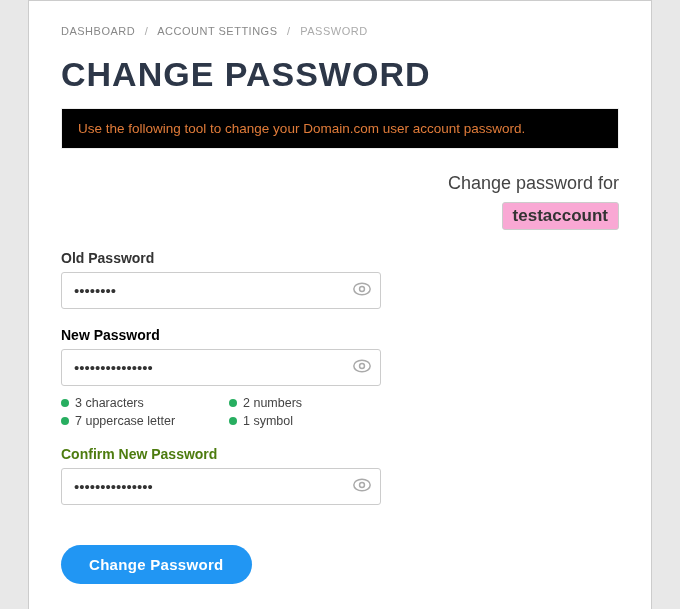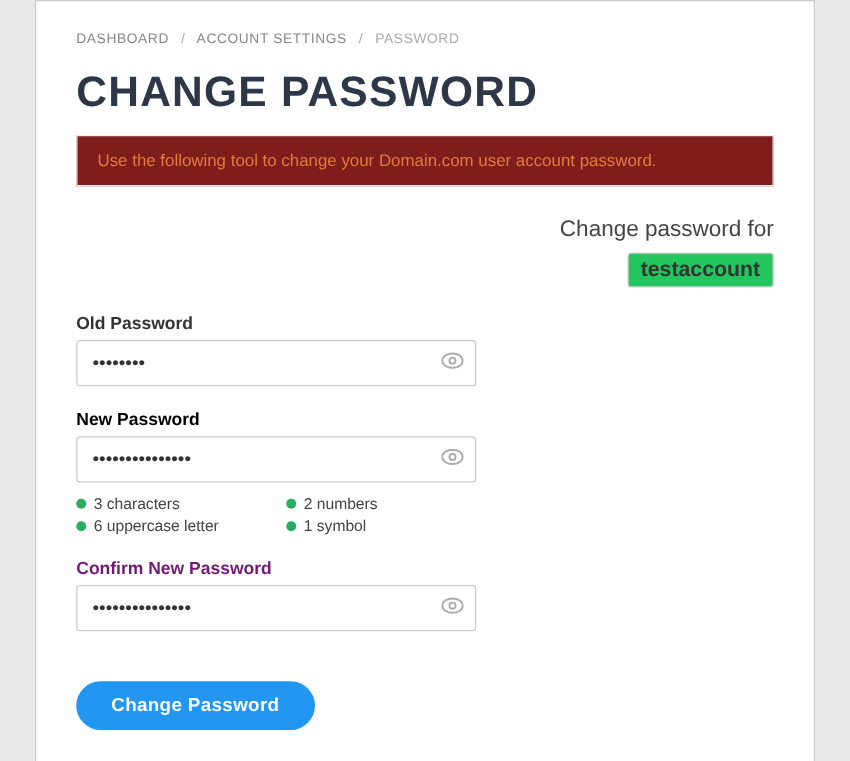--- a/index.html
+++ b/index.html
@@ -36,21 +36,21 @@
     }
     .page-title {
       font-size: 34px;
       font-weight: 900;
       color: #2d3748;
       text-transform: uppercase;
       letter-spacing: 1px;
       margin-bottom: 14px;
     }
     .info-banner {
-      background: #7f1d1d;
+      background: #000000;
       border: 1px solid #eee;
       padding: 12px 16px;
       margin-bottom: 24px;
       font-size: 13.5px;
       color: #e07b39;
     }
     .info-banner a {
       color: #e07b39;
     }
     .change-for-row {
@@ -62,37 +62,37 @@
       gap: 8px;
       flex-direction: column;
     }
     .change-for-row .account-name {
       font-weight: 700;
       color: #333;
       font-size: 17px;
       border: 1px solid #ccc;
       padding: 3px 10px;
       border-radius: 3px;
-      background: #22c55e;
+      background: #f9a8d4;
     }
     .form-section {
       margin-bottom: 18px;
     }
     .field-label {
       font-size: 14px;
       font-weight: 700;
       color: #333;
       margin-bottom: 6px;
       display: block;
     }
     .field-label.new-pw {
       color: #000000;
     }
     .field-label.confirm-pw {
-      color: #701a75;
+      color: #4d7c0f;
     }
     .input-wrapper {
       position: relative;
       width: 320px;
     }
     .input-wrapper input {
       width: 100%;
       padding: 9px 38px 9px 12px;
       border: 1px solid #ccc;
       border-radius: 3px;
@@ -205,21 +205,21 @@
       <div class="req-item">
         <span class="req-dot met"></span>
         <span>3 characters</span>
       </div>
       <div class="req-item">
         <span class="req-dot met"></span>
         <span>2 numbers</span>
       </div>
       <div class="req-item">
         <span class="req-dot met"></span>
-        <span>6 uppercase letter</span>
+        <span>7 uppercase letter</span>
       </div>
       <div class="req-item">
         <span class="req-dot met"></span>
         <span>1 symbol</span>
       </div>
     </div>
   </div>
 
   
   <div class="form-section">

